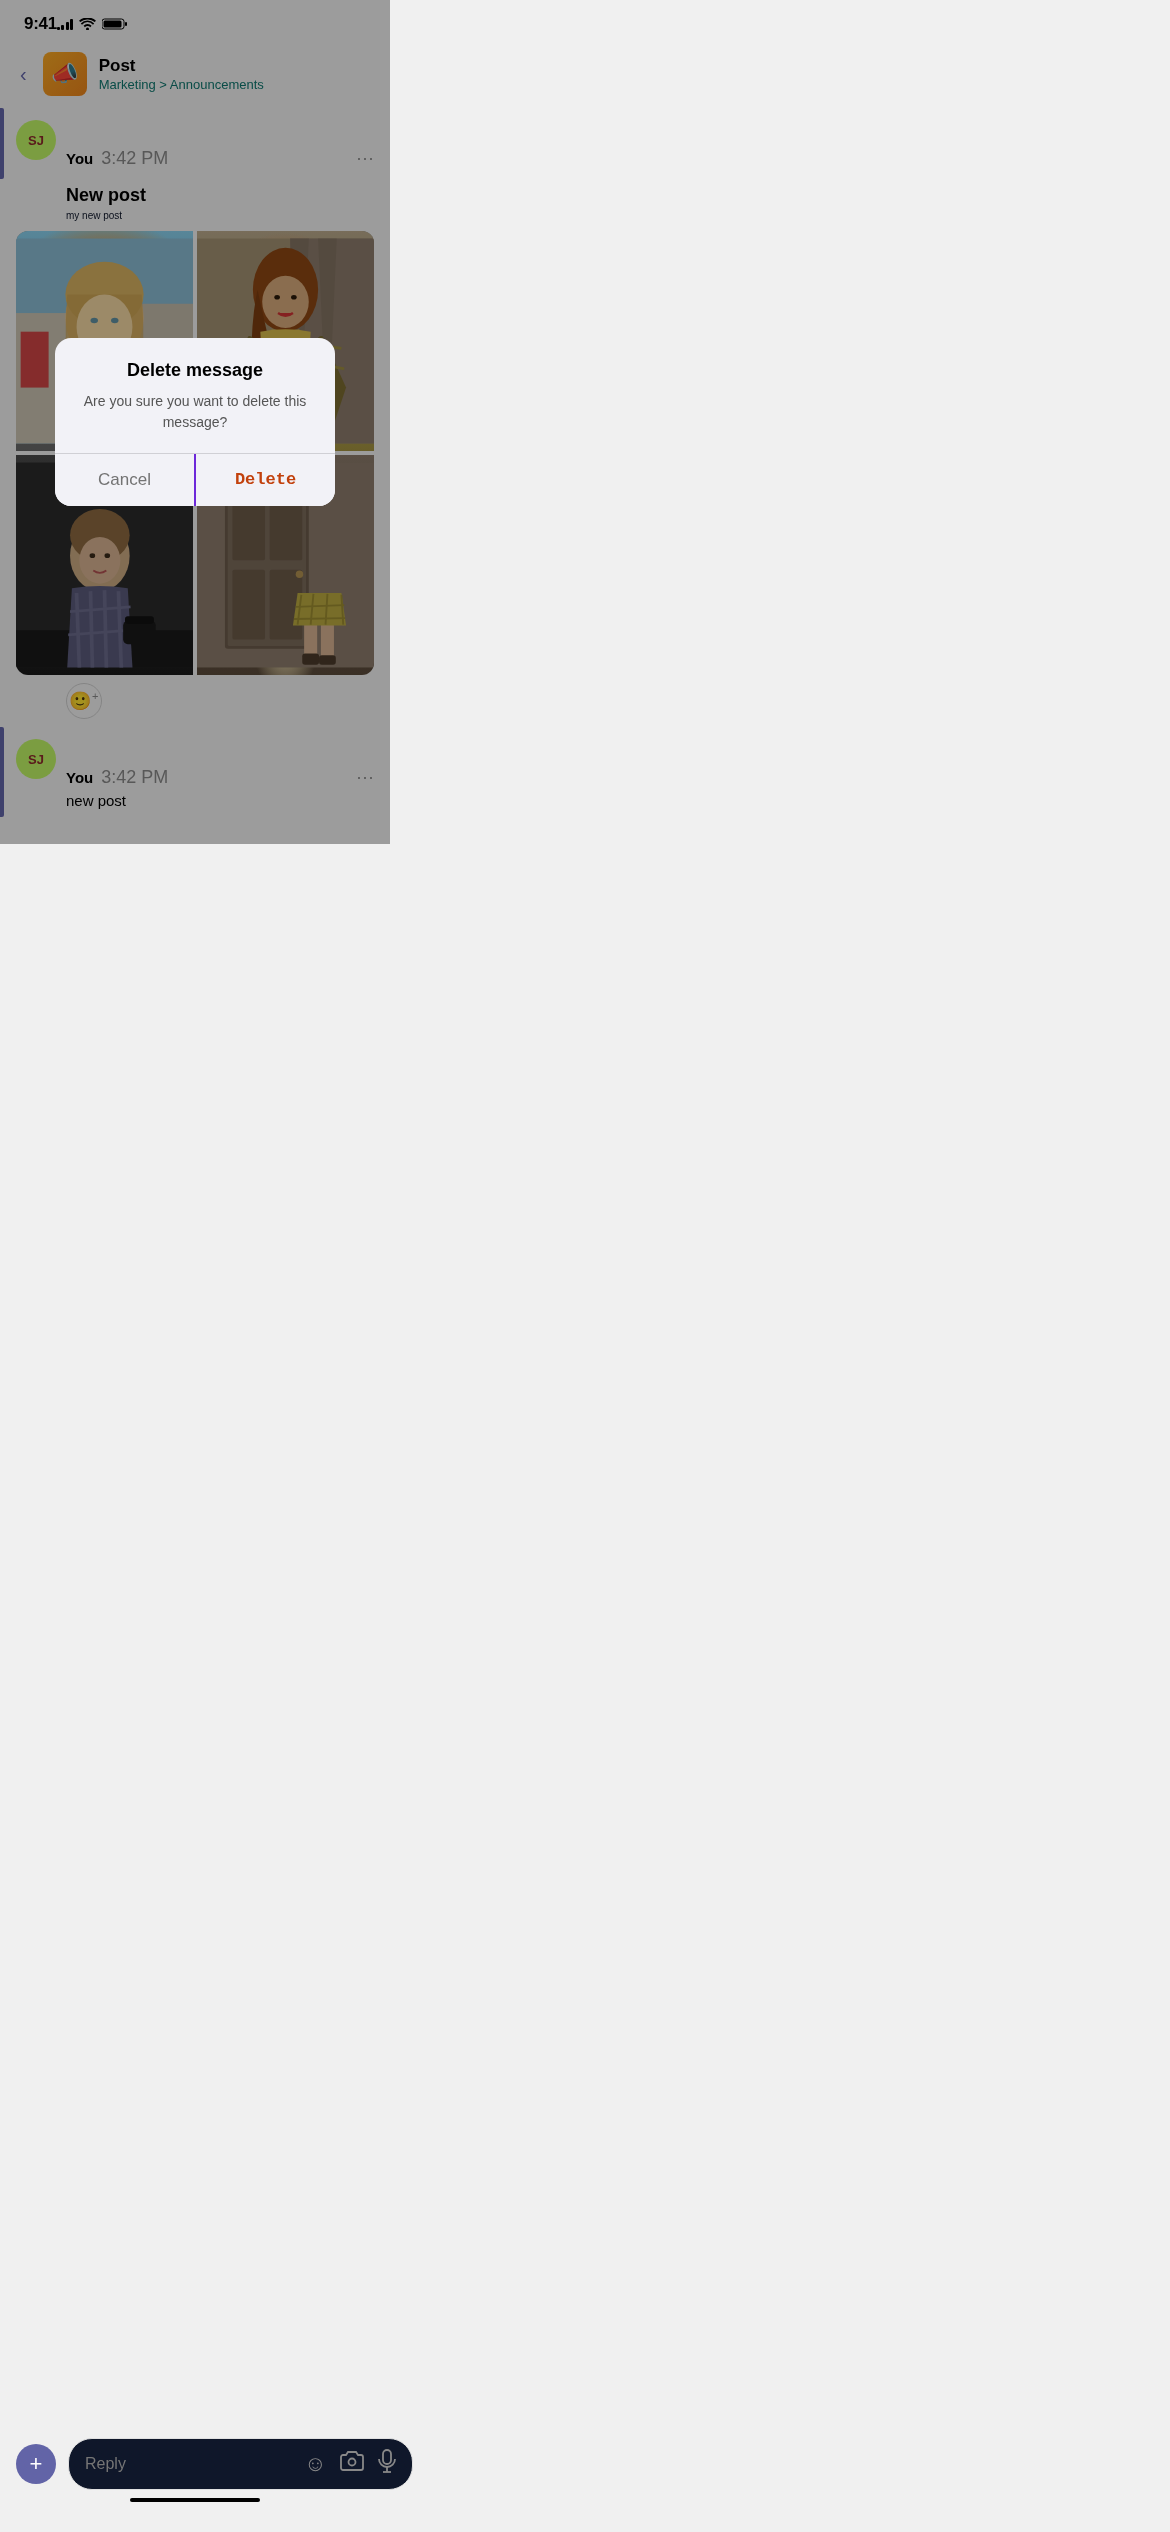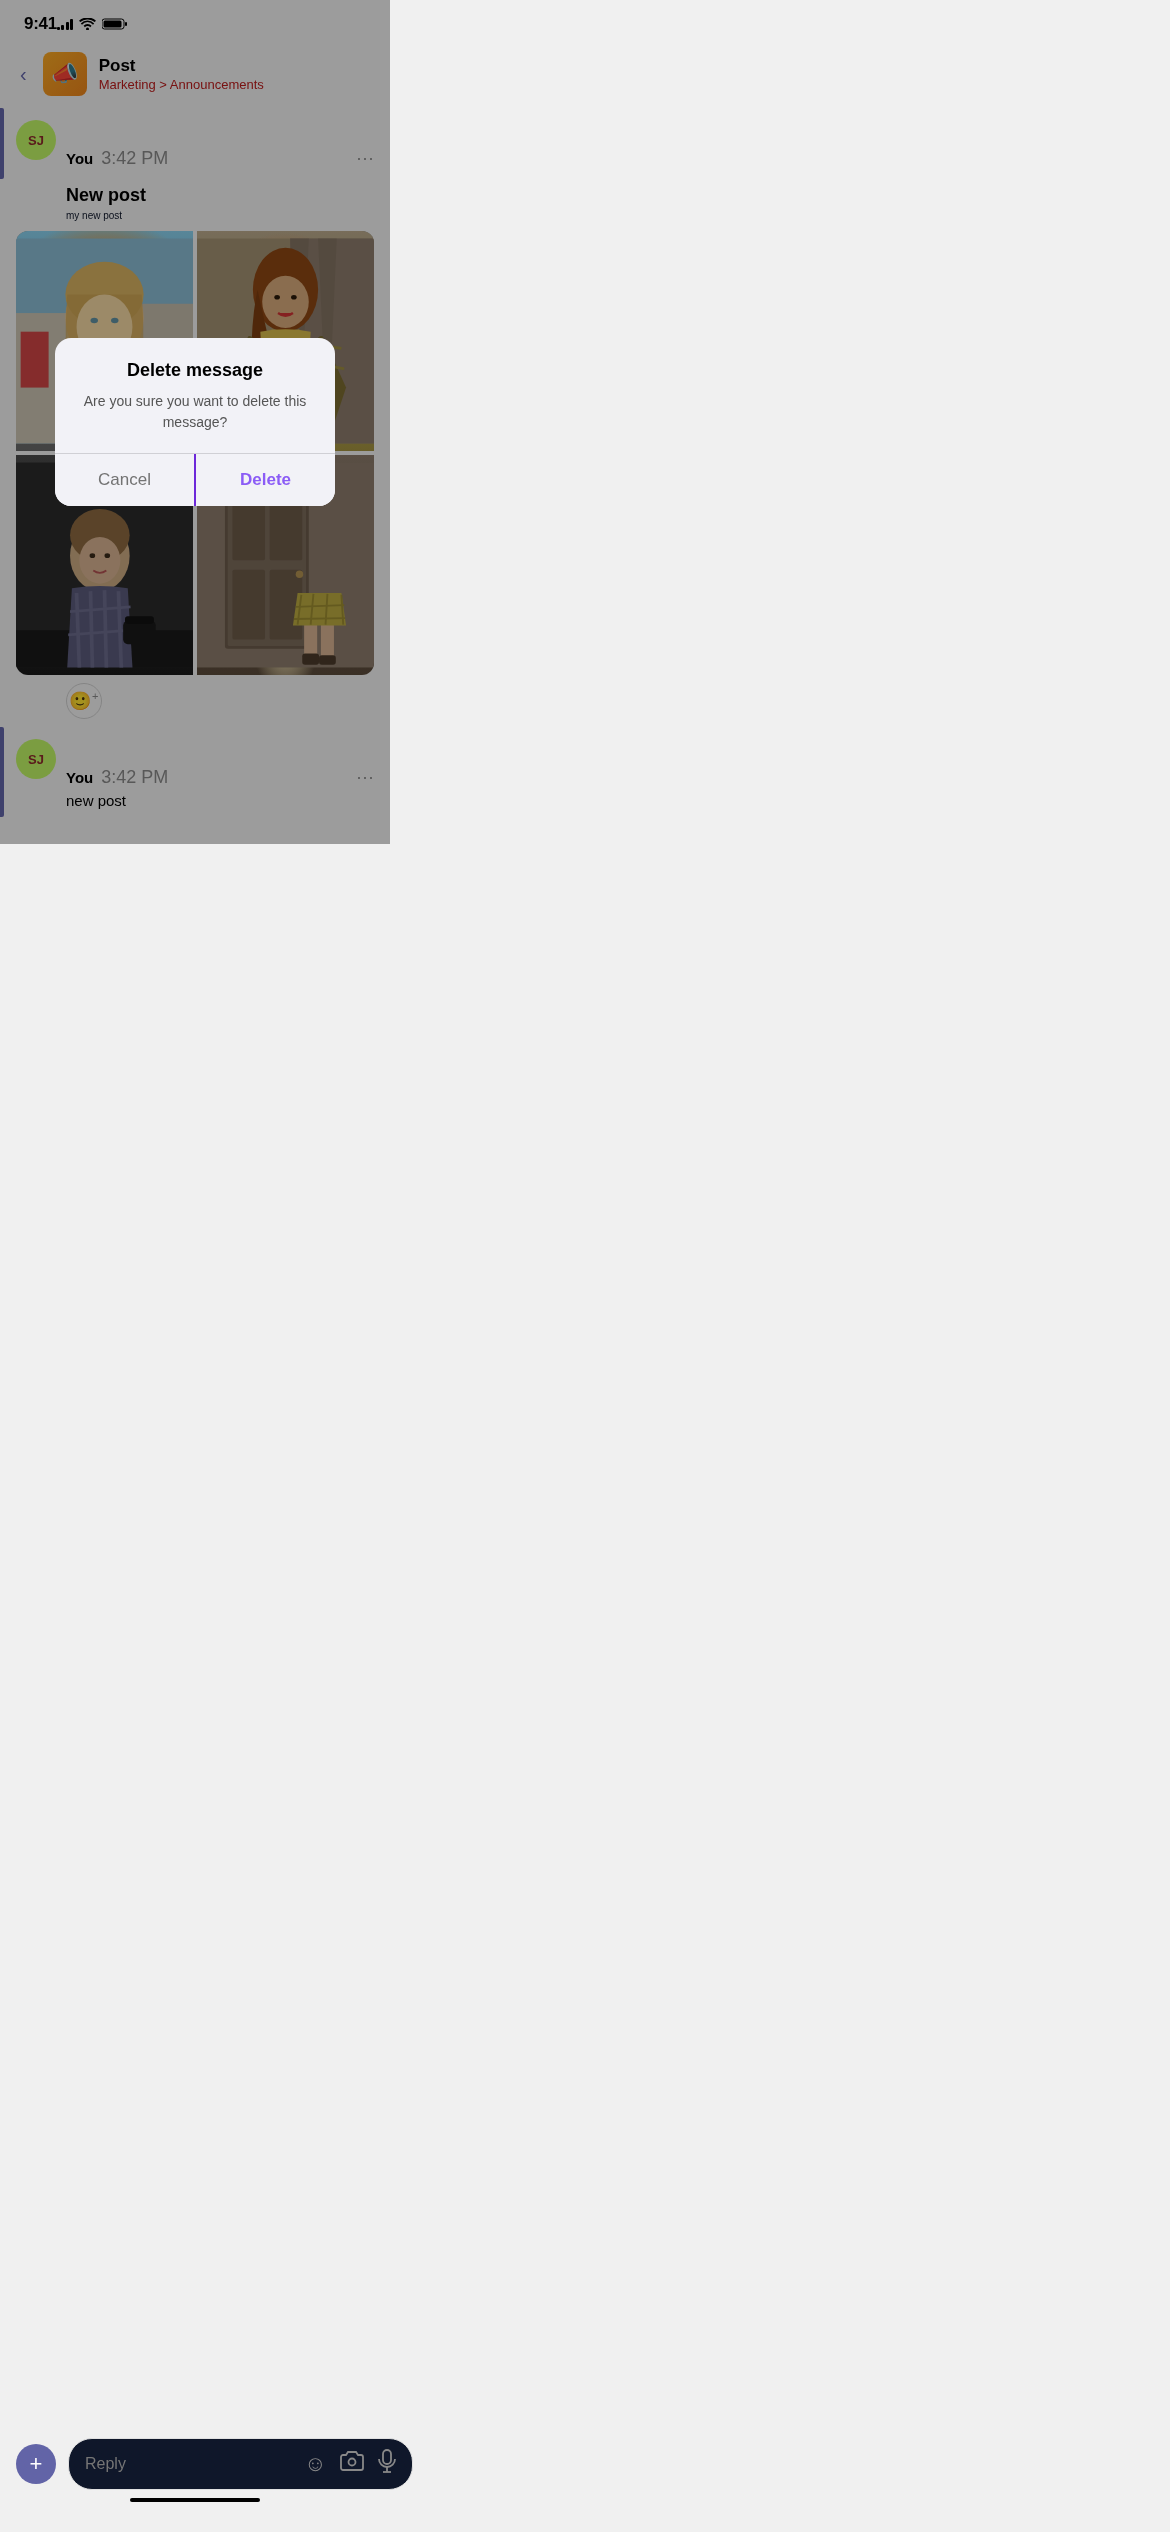--- a/index.html
+++ b/index.html
@@ -81,21 +81,21 @@
     }
 
     .header-title {
       font-size: 17px;
       font-weight: 600;
       color: #000;
     }
 
     .header-subtitle {
       font-size: 13px;
-      color: #b91c1c;
+      color: #0f766e;
       margin-top: 1px;
     }
 
     
     .content {
       background: #f0f0f0;
       padding: 0;
     }
 
     
@@ -395,22 +395,23 @@
       cursor: pointer;
       background: #f2f2f7;
     }
 
     .dialog-btn-cancel {
       color: #737373;
       border-right: 2px solid #6d28d9;
     }
 
     .dialog-btn-delete {
-      color: #8b5cf6;
+      color: #c2410c;
       font-weight: 600;
+      font-family: Liberation Mono, monospace;
     }
   </style>
 </head>
 <body>
 
 <div class="status-bar">
   <span class="status-time">9:41</span>
   <div class="status-icons">
 
     <div class="signal-icon">

